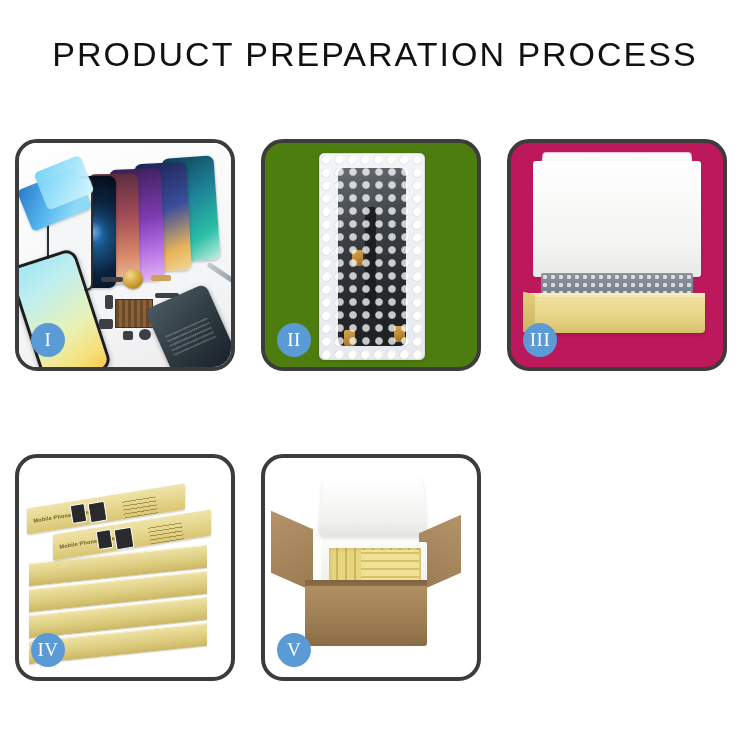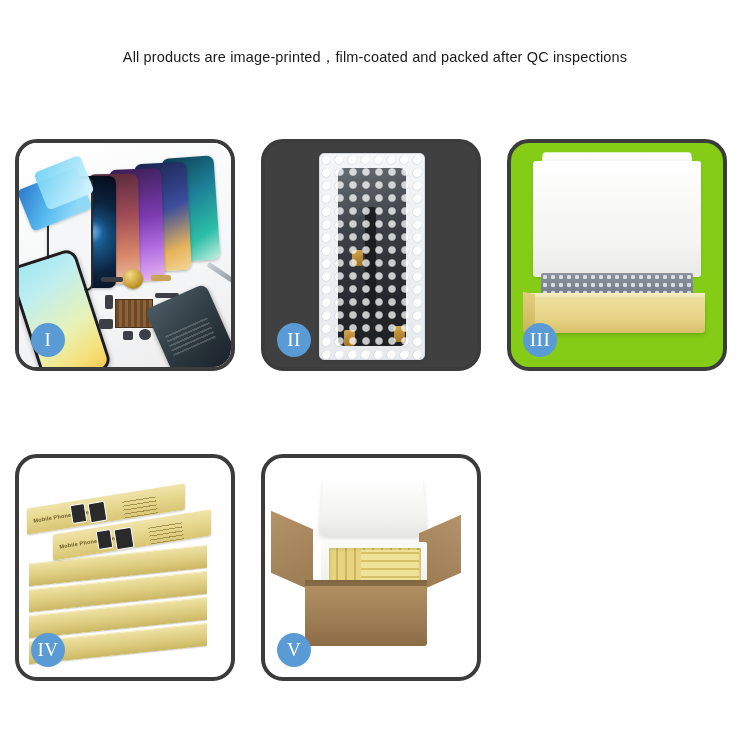--- a/index.html
+++ b/index.html
@@ -165,21 +165,21 @@
     content:""; position:absolute; left:12%; top:38%; width:70%; height:26%;
     background: repeating-linear-gradient(0deg, rgba(255,255,255,.18) 0 2px, rgba(0,0,0,0) 2px 5px);
   }
   .tweezer {
     position:absolute; left:186px; top:128px; width:34px; height:5px;
     background: linear-gradient(90deg,#c9ced4,#8e969e);
     transform: rotate(34deg); border-radius:2px;
   }
 
   
-  .p2 { background:#404040; }
+  .p2 { background:#4d7c0f; }
   .bubblepack {
     position:absolute; left: 54px; top: 10px; width: 104px; height: 205px;
     border-radius: 5px;
     background:
       radial-gradient(circle at 6px 6px, rgba(255,255,255,.95) 0 3.6px, rgba(205,212,218,.55) 4.2px, rgba(0,0,0,0) 5.4px) 0 0/13px 13px,
       linear-gradient(180deg,#f3f5f7,#e6eaee);
     border: 1px solid #d7dde2;
     box-shadow: 0 1px 4px rgba(0,0,0,.15);
     overflow:hidden;
   }
@@ -199,21 +199,21 @@
   .fg2 { left:24px; top:176px; }
   .fg3 { left:74px; top:172px; }
   .bubble-overlay {
     position:absolute; inset:0;
     background:
       radial-gradient(circle at 7px 5px, rgba(255,255,255,.75) 0 3.2px, rgba(255,255,255,0) 4.4px) 0 0/13px 13px;
     pointer-events:none;
   }
 
   
-  .p3 { background:#84cc16; }
+  .p3 { background:#be185d; }
   .box3-foamlid {
     position:absolute; left: 22px; top: 18px; width: 168px; height: 116px;
     background: linear-gradient(180deg,#ffffff,#f4f4f2 70%,#e9e9e6);
     border-radius: 3px;
     box-shadow: 0 1px 3px rgba(0,0,0,.10);
   }
   .box3-foamback {
     position:absolute; left: 30px; top: 8px; width: 152px; height: 34px;
     background: linear-gradient(180deg,#fdfdfd,#f0f0ee);
     border-radius: 3px 3px 0 0;
@@ -370,21 +370,21 @@
     position:absolute; left: 110px; top: 74px; width: 3px; height: 112px;
     background: rgba(100,78,48,.45);
   }
 </style>
 </head>
 <body>
 
 <div class="page">
 
   <div class="header">
-    <div class="subtitle">All products are image-printed，film-coated and packed after QC inspections</div>
+    <div class="title">PRODUCT PREPARATION PROCESS</div>
   </div>
 
   <div class="grid">
 
     <div class="panel p1">
       <div class="stage">
         <div class="wash"></div>
         <div class="ph ph-a"></div>
         <div class="ph ph-b"></div>
         <div class="ph ph-c"></div>

